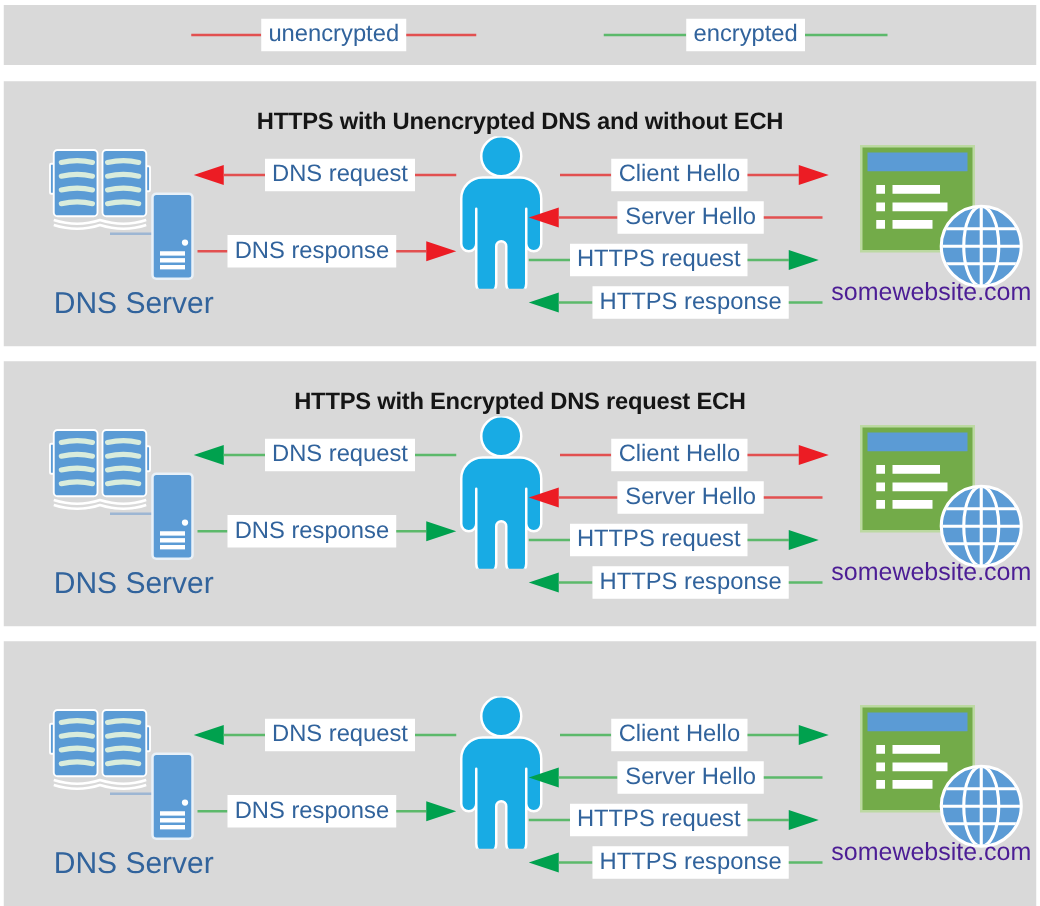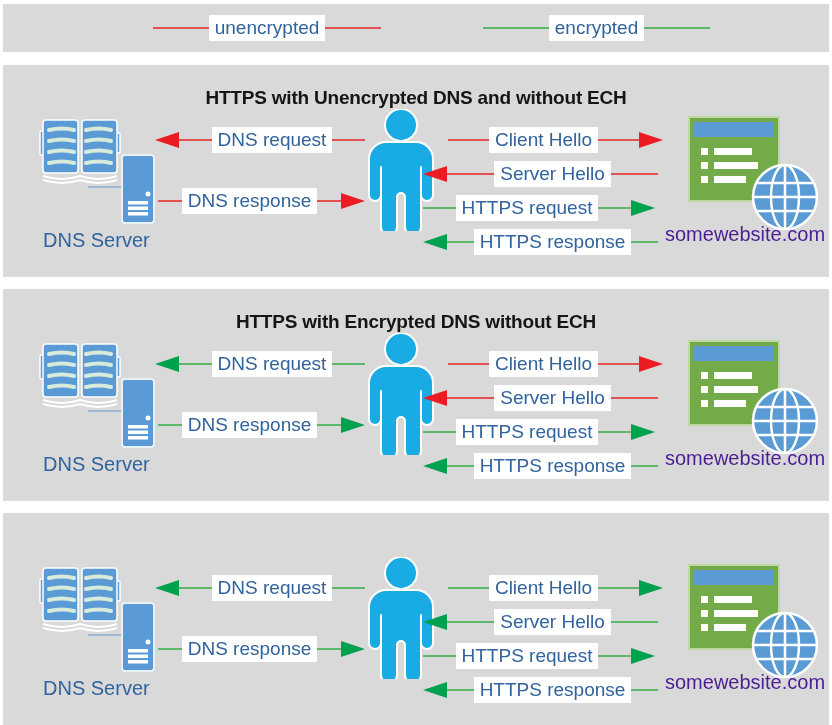--- a/index.html
+++ b/index.html
@@ -22,21 +22,21 @@
   .encrypted{--line:#5cb96b;--head:#00a14e;}
   
   .legend-item{position:absolute;top:10px;display:flex;align-items:center;height:28px;}
   .legend-item .shaft{flex:1;height:2px;background:var(--line);}
   .legend-item .arrow-label{background:#ffffff;color:#31639c;font-size:19px;line-height:26px;
     padding:0 6px;white-space:nowrap;}
   
   .dns-icon{position:absolute;left:35px;top:52px;}
   .person-icon{position:absolute;left:356px;top:44px;}
   .site-icon{position:absolute;left:684px;top:50px;}
-  .dns-label{position:absolute;left:40px;top:164px;font-size:20px;color:#31639c;text-align:right;}
+  .dns-label{position:absolute;left:40px;top:164px;font-size:24px;color:#31639c;text-align:right;}
   .site-label{position:absolute;left:662px;top:158px;font-size:20px;color:#4c1d95;}
 </style>
 </head>
 <body>
 
 <svg width="0" height="0" style="position:absolute">
   <defs>
     <g id="icon-dns">
       <line x1="50" y1="70" x2="86" y2="70" stroke="#9db6d3" stroke-width="2"></line>
       <g stroke="#ffffff" stroke-width="1.5" fill="#5b9bd5">
@@ -158,21 +158,21 @@
     </div>
     <div class="arrow encrypted" style="left:420px;top:163px;width:235px;">
       <span class="head left"></span>
       <span class="shaft"></span>
       <span class="arrow-label">HTTPS response</span>
       <span class="shaft"></span>
     </div>
   </section>
 
   <section class="panel">
-    <h2 class="panel-title">HTTPS with Encrypted DNS without ECH</h2>
+    <h2 class="panel-title">HTTPS with Encrypted DNS request ECH</h2>
     <svg class="dns-icon" width="130" height="112" viewBox="0 0 130 112">
         <use href="#icon-dns"></use>
       </svg>
     <div class="dns-label">DNS Server</div>
     <svg class="person-icon" width="84" height="122" viewBox="0 0 84 122">
         <use href="#icon-person"></use>
       </svg>
     <svg class="site-icon" width="132" height="116" viewBox="0 0 132 116">
         <use href="#icon-website"></use>
       </svg>

